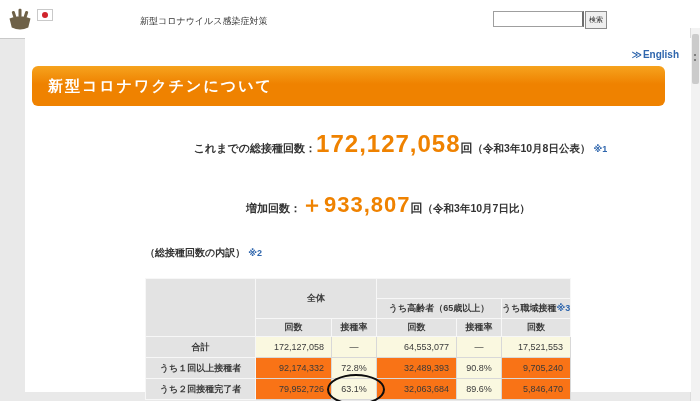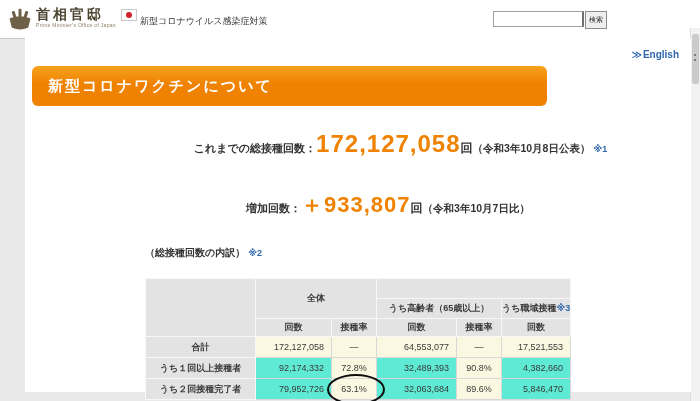--- a/index.html
+++ b/index.html
@@ -25,21 +25,21 @@
   
   #scrollbar{position:absolute;right:0;top:28px;width:9px;height:373px;background:#f2f2f2;border-left:1px solid #dcdcdc;}
   #scroll-thumb{position:absolute;left:1px;top:6px;width:7px;height:50px;background:#cbcbcb;border-radius:2px;}
   #scroll-thumb::after{content:"";position:absolute;left:2px;top:20px;width:2px;height:2px;background:#7d7d7d;box-shadow:0 5px 0 #7d7d7d;}
 
   
   #panel{position:absolute;left:25px;top:38px;width:666px;height:354px;background:#ffffff;}
   #english-link{position:absolute;top:11px;right:12px;font-size:10px;font-weight:bold;color:#2f66ad;cursor:pointer;}
   #english-link .arr{margin-right:1px;}
 
-  #banner{position:absolute;left:7px;top:28px;width:515px;height:40px;border-radius:6px;
+  #banner{position:absolute;left:7px;top:28px;width:633px;height:40px;border-radius:6px;
           background:linear-gradient(#f6a31e,#ef8200 45%);}
   #banner-title{position:absolute;left:16px;top:0;line-height:40px;font-size:15px;font-weight:bold;color:#ffffff;letter-spacing:2px;}
 
   .total-line{position:absolute;left:0;width:666px;text-align:center;white-space:nowrap;}
   #line1{top:92px;padding-left:85px;width:581px;}
   #line2{top:152px;padding-left:60px;width:606px;}
   .tl-label{font-size:11px;font-weight:bold;color:#333;}
   .tl-value{font-size:24px;font-weight:bold;color:#ef8200;letter-spacing:1px;}
   #line2 .tl-value{font-size:22px;}
   .tl-unit{font-size:12px;font-weight:bold;color:#333;}
@@ -47,21 +47,21 @@
   .ref{font-size:9px;font-weight:bold;color:#2f66ad;}
   .tl-ref{margin-left:3px;}
 
   #table-caption{position:absolute;left:120px;top:208px;font-size:10px;font-weight:bold;color:#333;}
   #table-caption .ref{margin-left:3px;}
 
   #table-wrap{position:absolute;left:120px;top:240px;}
   table{border-collapse:collapse;table-layout:fixed;width:425px;border:1px solid #c0c0c0;}
   th,td{font-size:9px;color:#3a3a3a;overflow:hidden;white-space:nowrap;padding:0;}
   th{background:#e3e3e3;border:1px solid #f7f7f7;font-weight:bold;text-align:center;}
-  td{border:1px solid #d8d8d8;background:#5eead4;text-align:right;padding-right:7px;}
+  td{border:1px solid #d8d8d8;background:#f97316;text-align:right;padding-right:7px;}
   td.cream{background:#faf8e0;}
   td.ctr{text-align:center;padding-right:0;}
   tr.hr1 th{height:19px;}
   tr.hr2 th{height:19px;}
   tr.hr3 th{height:17px;}
   tr.dr  td, tr.dr th{height:20px;}
   th.rowlabel{background:#e3e3e3;}
   #annotation-circle{position:absolute;left:182px;top:96px;width:54px;height:27px;border:2px solid #0d0d0d;border-radius:50%;pointer-events:none;}
 </style>
 </head>
@@ -72,24 +72,20 @@
   <div id="header">
     <div id="logo">
       <svg id="crest" width="24" height="24" viewBox="0 0 32 30">
         <g fill="#6e6148">
           <rect x="14" y="0" width="4" height="11" rx="1.5"></rect>
           <rect x="6" y="3" width="4" height="9" rx="1.5" transform="rotate(-18 8 7.5)"></rect>
           <rect x="22" y="3" width="4" height="9" rx="1.5" transform="rotate(18 24 7.5)"></rect>
           <path d="M2 13 Q16 7 30 13 L27 25 Q16 30 5 25 Z"></path>
         </g>
       </svg>
-      <div id="logo-text">
-        <div id="logo-title">首相官邸</div>
-        <div id="logo-subtitle">Prime Minister's Office of Japan</div>
-      </div>
       <span id="flag"></span>
     </div>
     <div id="nav-covid" class="nav-item">新型コロナウイルス感染症対策</div>
     <div id="nav-vaccine" class="nav-item">新型コロナワクチン</div>
     <div id="search-box">
       <input id="search-input" type="text" style="">
       <button id="search-btn">検索</button>
     </div>
   </div>
 
@@ -153,21 +149,21 @@
           <td class="cream">64,553,077</td>
           <td class="cream ctr">―</td>
           <td class="cream">17,521,553</td>
         </tr>
         <tr class="dr">
           <th class="rowlabel">うち１回以上接種者</th>
           <td>92,174,332</td>
           <td class="cream ctr">72.8%</td>
           <td>32,489,393</td>
           <td class="cream ctr">90.8%</td>
-          <td>4,382,660</td>
+          <td>9,705,240</td>
         </tr>
         <tr class="dr">
           <th class="rowlabel">うち２回接種完了者</th>
           <td>79,952,726</td>
           <td class="cream ctr">63.1%</td>
           <td>32,063,684</td>
           <td class="cream ctr">89.6%</td>
           <td>5,846,470</td>
         </tr>
         </tbody>

